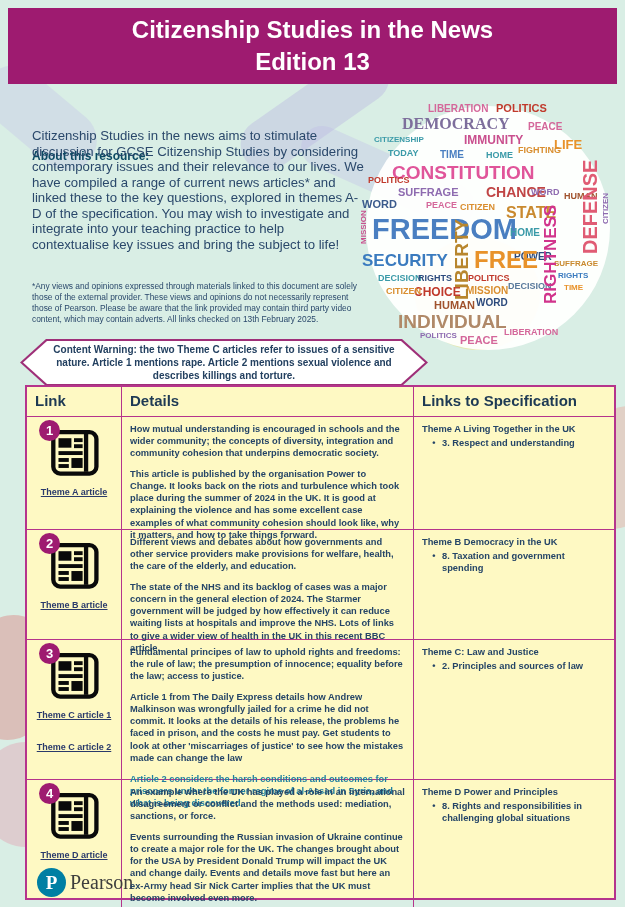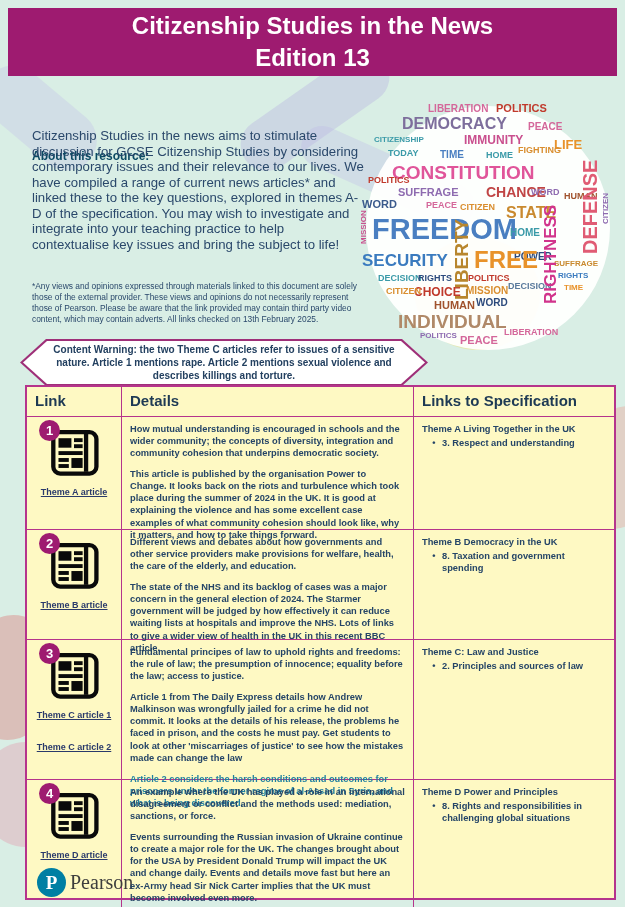--- a/index.html
+++ b/index.html
@@ -15,21 +15,21 @@
   .b7 { left: -25px; top: 88px;  width: 130px; height: 60px;  background: rgba(190,182,232,.28); border-radius: 30px; transform: rotate(40deg); }
   .b3 { left: 415px; top: 238px; width: 125px; height: 112px; background: rgba(238,228,130,.50); border-radius: 50%; }
   .b4 { left: 583px; top: 405px; width: 75px;  height: 125px; background: rgba(242,152,140,.35); border-radius: 40px; transform: rotate(18deg); }
   .b5 { left: -32px; top: 615px; width: 85px;  height: 125px; background: rgba(222,92,92,.32);  border-radius: 40px; transform: rotate(14deg); }
   .b6 { left: -22px; top: 742px; width: 95px;  height: 105px; background: rgba(232,122,152,.28); border-radius: 50%; }
 
   .content { position: relative; z-index: 1; }
 
   
   .header {
-    position: absolute; left: 8px; top: 8px; width: 609px; height: 68px;
+    position: absolute; left: 8px; top: 8px; width: 609px; height: 76px;
     background: #9e1b70; color: #fff; display: flex; flex-direction: column;
     align-items: center; justify-content: center; text-align: center;
   }
   .header .line { font-size: 24px; font-weight: bold; line-height: 1.35; }
 
   
   .about-heading {
     position: absolute; left: 32px; top: 103px;
     font-size: 12px; font-weight: bold; color: #0b4a62; margin-top: 46px;
   }
@@ -135,21 +135,21 @@
 
     <div class="about-heading">About this resource:</div>
     <div class="about-body">Citizenship Studies in the news aims to stimulate discussion for GCSE Citizenship Studies by considering contemporary issues and their relevance to our lives. We have compiled a range of current news articles* and linked these to the key questions, explored in themes A-D of the specification. You may wish to investigate and integrate into your teaching practice to help contextualise key issues and bring the subject to life!</div>
     <div class="about-disclaimer">*Any views and opinions expressed through materials linked to this document are solely those of the external provider. These views and opinions do not necessarily represent those of Pearson. Please be aware that the link provided may contain third party video content, which may contain adverts. All links checked on 13th February 2025.</div>
 
     <div class="wordcloud">
       <div class="wc-circle"></div>
       <div>
           <span class="wc-word" style="left: 72px; top: 2px; font-size: 10px; color: rgb(212, 103, 154);">LIBERATION</span>
           <span class="wc-word" style="left: 140px; top: 1px; font-size: 11px; color: rgb(192, 57, 43);">POLITICS</span>
-          <span class="wc-word" style="left: 46px; top: 14px; font-size: 16px; color: rgb(125, 110, 156);">DEMOCRACY</span>
+          <span class="wc-word" style="left: 46px; top: 14px; font-size: 16px; color: rgb(125, 110, 156); font-family: Liberation Serif, serif;">DEMOCRACY</span>
           <span class="wc-word" style="left: 172px; top: 20px; font-size: 10px; color: rgb(212, 103, 154);">PEACE</span>
           <span class="wc-word" style="left: 18px; top: 34px; font-size: 8px; color: rgb(58, 154, 168);">CITIZENSHIP</span>
           <span class="wc-word" style="left: 108px; top: 32px; font-size: 12px; color: rgb(201, 79, 142);">IMMUNITY</span>
           <span class="wc-word" style="left: 198px; top: 36px; font-size: 13px; color: rgb(232, 146, 42);">LIFE</span>
           <span class="wc-word" style="left: 32px; top: 47px; font-size: 9px; color: rgb(58, 154, 168);">TODAY</span>
           <span class="wc-word" style="left: 84px; top: 48px; font-size: 10px; color: rgb(74, 127, 193);">TIME</span>
           <span class="wc-word" style="left: 130px; top: 49px; font-size: 9px; color: rgb(58, 154, 168);">HOME</span>
           <span class="wc-word" style="left: 162px; top: 44px; font-size: 9px; color: rgb(217, 142, 47);">FIGHTING</span>
           <span class="wc-word" style="left: 36px; top: 61px; font-size: 19px; color: rgb(224, 85, 154);">CONSTITUTION</span>
           <span class="wc-word" style="left: 12px; top: 74px; font-size: 9px; color: rgb(192, 57, 43);">POLITICS</span>

